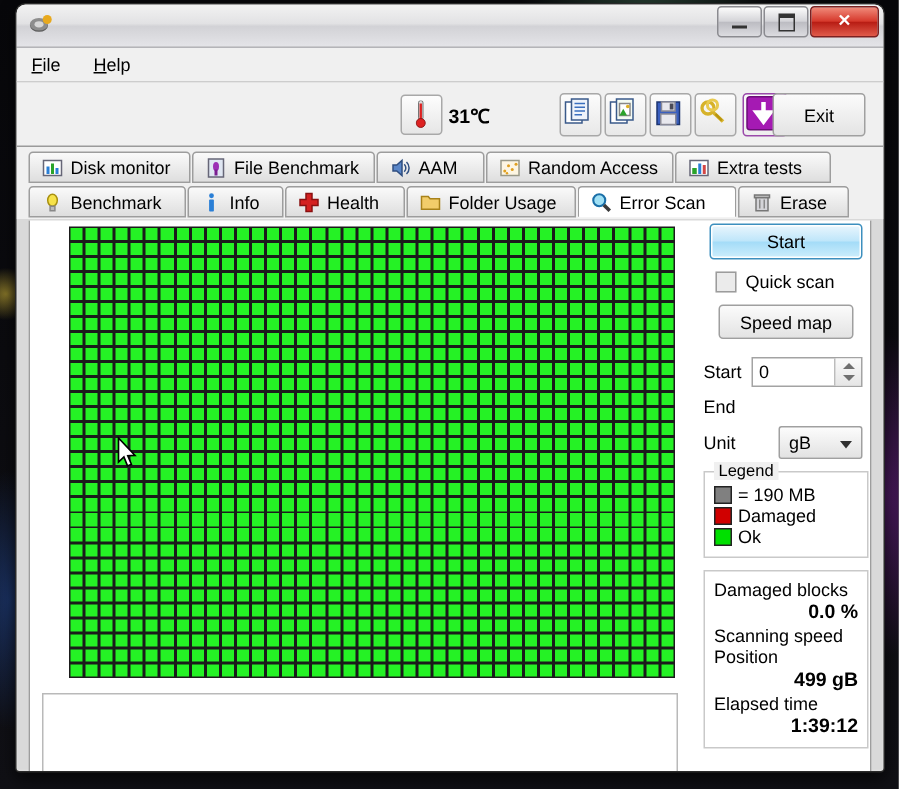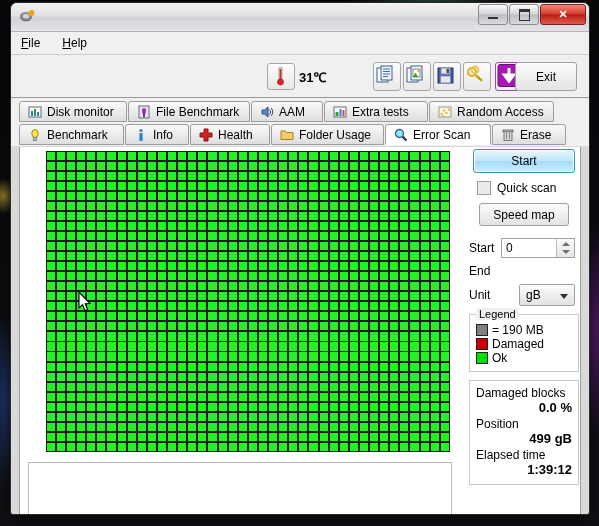--- a/index.html
+++ b/index.html
@@ -319,45 +319,45 @@
         <div class="tab" style="width:72px;">
           <span class="ti">
             <svg width="14" height="14" viewBox="0 0 14 14">
                 <path d="M2 5 h2.5 L8 2 v10 L4.5 9 H2 Z" fill="#5a86c8" stroke="#2f4e80"></path>
                 <path d="M9.5 4.5 a3.5 3.5 0 0 1 0 5" stroke="#2f4e80" fill="none"></path>
                 <path d="M11 3 a5.5 5.5 0 0 1 0 8" stroke="#2f4e80" fill="none"></path>
               </svg>
           </span>
           <span>AAM</span>
         </div>
-        <div class="tab" style="width:104px;">
-          <span class="ti">
-            <svg width="14" height="14" viewBox="0 0 14 14">
-                <rect x="1" y="2" width="12" height="10" fill="#fff" stroke="#667"></rect>
-                <rect x="2.5" y="7" width="3" height="4" fill="#2aa32a"></rect>
-                <rect x="6.5" y="4" width="2" height="7" fill="#2a7fd6"></rect>
-                <rect x="9.5" y="5" width="2" height="6" fill="#d24545"></rect>
-              </svg>
-          </span>
-          <span>Extra tests</span>
-        </div>
         <div class="tab" style="width:125px;">
           <span class="ti">
             <svg width="14" height="14" viewBox="0 0 14 14">
                 <rect x="1" y="2" width="12" height="10" fill="#fdf6e2" stroke="#998"></rect>
                 <g fill="#e0a020">
                   <circle cx="3.5" cy="9" r="1"></circle>
                   <circle cx="6" cy="5.5" r="1"></circle>
                   <circle cx="8.5" cy="8" r="1"></circle>
                   <circle cx="11" cy="4.5" r="1"></circle>
                   <circle cx="5" cy="10.5" r="0.8"></circle>
                 </g>
               </svg>
           </span>
           <span>Random Access</span>
+        </div>
+        <div class="tab" style="width:104px;">
+          <span class="ti">
+            <svg width="14" height="14" viewBox="0 0 14 14">
+                <rect x="1" y="2" width="12" height="10" fill="#fff" stroke="#667"></rect>
+                <rect x="2.5" y="7" width="3" height="4" fill="#2aa32a"></rect>
+                <rect x="6.5" y="4" width="2" height="7" fill="#2a7fd6"></rect>
+                <rect x="9.5" y="5" width="2" height="6" fill="#d24545"></rect>
+              </svg>
+          </span>
+          <span>Extra tests</span>
         </div>
       </div>
       <div class="tabrow">
         <div class="tab" style="width:105px;">
           <span class="ti">
             <svg width="14" height="14" viewBox="0 0 14 14">
                 <ellipse cx="7" cy="5.5" rx="3.2" ry="4" fill="#f6e24a" stroke="#a89010"></ellipse>
                 <rect x="5.4" y="9.5" width="3.2" height="3" fill="#bbb" stroke="#888"></rect>
               </svg>
           </span>
@@ -1673,20 +1673,21 @@
         </div>
         <div class="legrow">
           <span class="swatch" style="background:#00e000;"></span>
           <span>Ok</span>
         </div>
       </div>
 
       <div class="grpbox" style="padding:5px 6px 5px 6px;">
         <div class="statlabel">Damaged blocks</div>
         <div class="statval">0.0 %</div>
+        <div class="statlabel">Scanning speed</div>
         <div class="statlabel">Position</div>
         <div class="statval">499 gB</div>
         <div class="statlabel">Elapsed time</div>
         <div class="statval">1:39:12</div>
       </div>
 
     </div>
   </div>
 </div>
 

